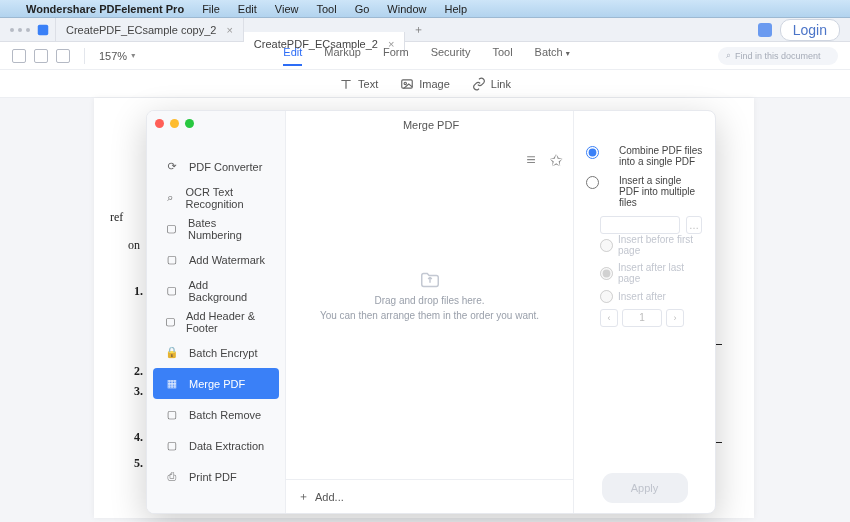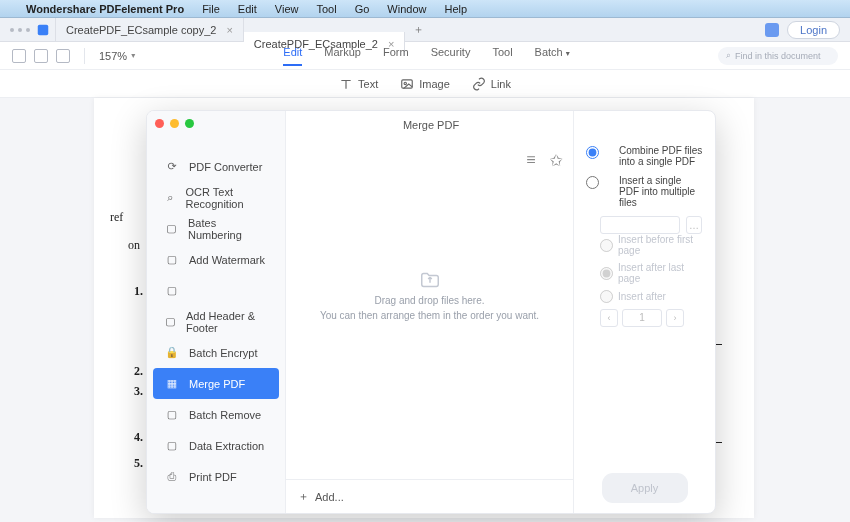--- a/index.html
+++ b/index.html
@@ -10,21 +10,21 @@
 .tabbar { height: 24px; background: #eef1f6; display: flex; align-items: center; border-bottom: 1px solid #dcdfe6; font-size: 11px; }
 .tabbar .dots { width: 30px; display: flex; gap: 4px; padding-left: 10px; }
 .tabbar .dot { width:4px; height:4px; background:#b6bbc4; border-radius:50%; }
 .tabbar .homeicon { width: 26px; height: 24px; display:flex; align-items:center; justify-content:center; color:#3a80f7; border-right:1px solid #dcdfe6; }
 .tabbar .tab { height: 24px; padding: 0 10px; display: flex; align-items: center; gap: 10px; border-right:1px solid #dcdfe6; color:#444; }
 .tabbar .tab.active { background:#fff;margin-top:28px; }
 .tabbar .tab .x { color:#999; font-size:11px; }
 .tabbar .plus { width:26px; display:flex; align-items:center; justify-content:center; color:#777; }
 .tabbar .spacer { flex: 1; }
 .tabbar .sqicon { width: 14px; height: 14px; background:#6a9af0; border-radius:3px; margin-right:8px; }
-.tabbar .login { background:#fff; border:1px solid #cfd5e0; border-radius:10px; padding:2px 12px; font-size:11px; color:#4a6; margin-right:10px; color:#4c75c8; }
+.tabbar .login { background:#fff; border:1px solid #cfd5e0; border-radius:10px; padding:2px 12px; font-size:14px; color:#4a6; margin-right:10px; color:#4c75c8; }
 
 .toolbar { height: 28px; background:#fff; border-bottom:1px solid #eceef2; display:flex; align-items:center; padding:0 12px; font-size:11px; gap:14px; color:#555; }
 .toolbar .viewicons { display:flex; gap:8px; }
 .toolbar .vicon { width:14px; height:14px; border:1px solid #b4b9c4; border-radius:2px; }
 .toolbar .divider { width:1px; height:16px; background:#e3e6ec; }
 .toolbar .zoom { display:flex; align-items:center; gap:4px; }
 .toolbar .centerwrap { flex:1; display:flex; justify-content:center; }
 .toolbar .topmodes { display:flex; gap:22px; }
 .toolbar .topmodes .mode { cursor:pointer; color:#666; }
 .toolbar .topmodes .mode.active { color:#2d6df6; font-weight:500; }
@@ -191,20 +191,21 @@
     <div class="side-item">
         <span class="sicon">▢</span>
         <span>Bates Numbering</span>
       </div>
     <div class="side-item">
         <span class="sicon">▢</span>
         <span>Add Watermark</span>
       </div>
     <div class="side-item">
         <span class="sicon">▢</span>
+        <span>Add Background</span>
       </div>
     <div class="side-item">
         <span class="sicon">▢</span>
         <span>Add Header &amp; Footer</span>
       </div>
     <div class="side-item">
         <span class="sicon">🔒</span>
         <span>Batch Encrypt</span>
       </div>
     <div class="side-item active">

